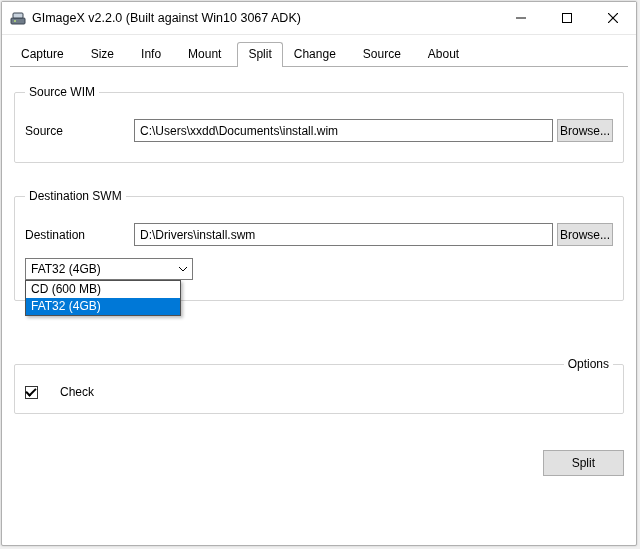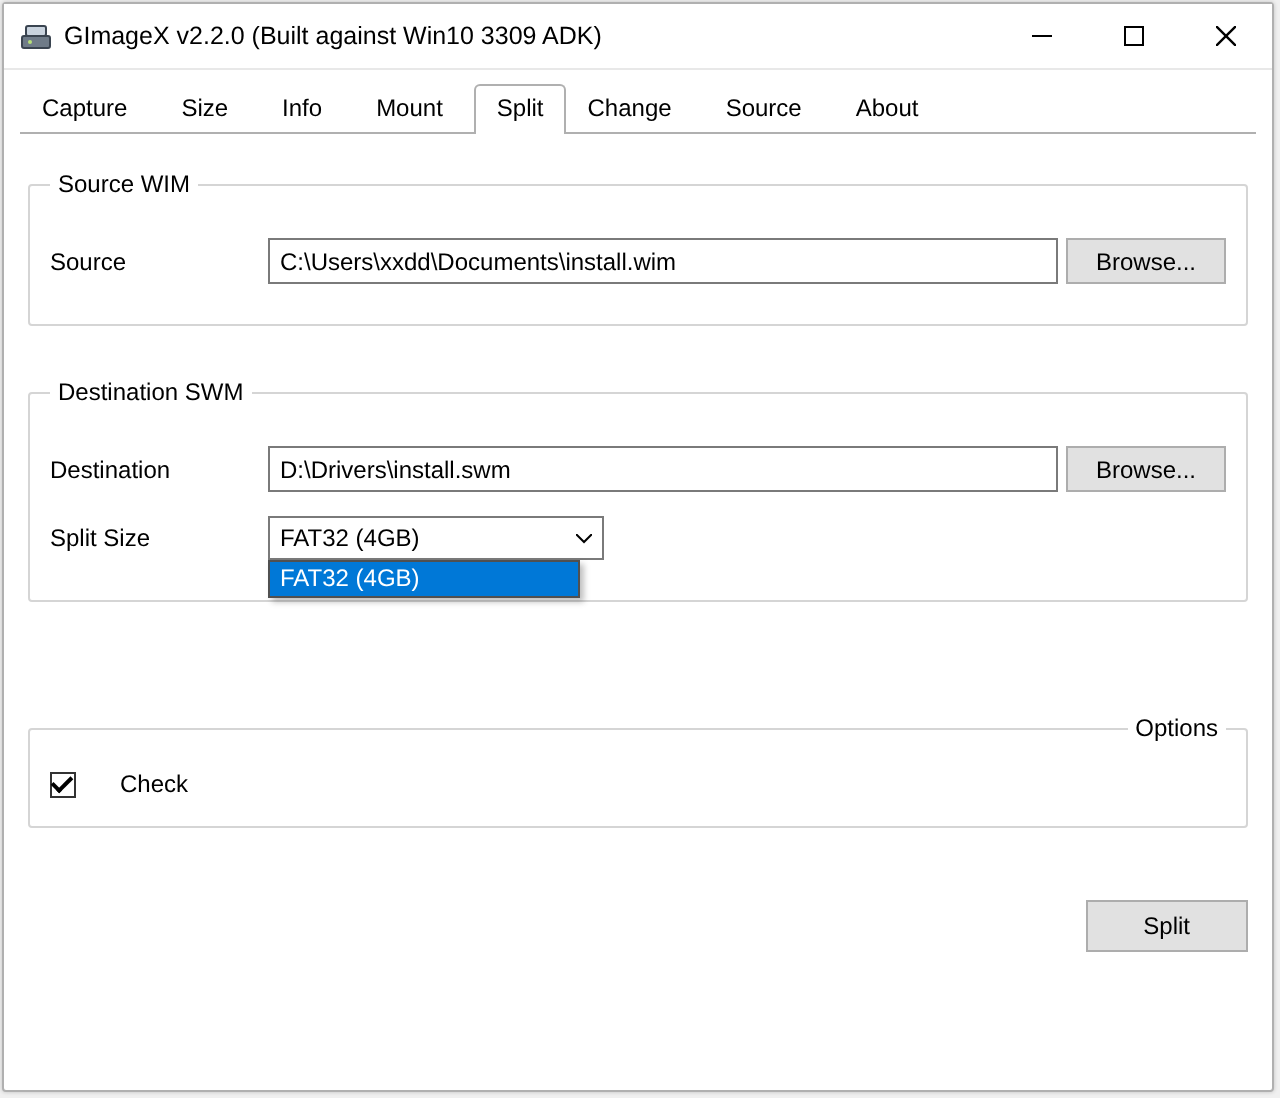--- a/index.html
+++ b/index.html
@@ -127,21 +127,21 @@
     font-family:var(--font);
     font-size:12px;
     box-sizing:border-box;
   }
   .btn {
     height:23px;
     border:1px solid var(--btn-border);
     background:var(--btn-face);
     font-family:var(--font);
     font-size:12px;
-    padding:0 14px;
+    padding:0 2px;
     cursor:default;
     box-sizing:border-box;
   }
   .btn.big { height:26px; padding:0 28px; }
   .combo-wrap {
     position:relative;
     width:168px;
   }
   .combo {
     display:flex; align-items:center;
@@ -212,21 +212,21 @@
 <div class="window">
 
   <div class="titlebar">
     <span class="icon">
       <svg viewBox="0 0 16 16" width="16" height="16">
         <rect x="1" y="8" width="14" height="6" rx="1" fill="#6f7b88" stroke="#3a4450"></rect>
         <rect x="3" y="3" width="10" height="5" rx="1" fill="#c9d3de" stroke="#3a4450"></rect>
         <circle cx="5" cy="11" r="1" fill="#b7e07a"></circle>
       </svg>
     </span>
-    <span class="title">GImageX v2.2.0 (Built against Win10 3309 ADK)</span>
+    <span class="title">GImageX v2.2.0 (Built against Win10 3067 ADK)</span>
     <div class="sysbtn">
       <svg width="10" height="10">
           <line x1="0" y1="5" x2="10" y2="5" stroke="#000" stroke-width="1"></line>
         </svg>
     </div>
     <div class="sysbtn">
       <svg width="10" height="10">
           <rect x="0.5" y="0.5" width="9" height="9" fill="none" stroke="#000" stroke-width="1"></rect>
         </svg>
     </div>
@@ -270,31 +270,31 @@
     <fieldset class="groupbox" style="margin-top:26px;">
       <legend>Destination SWM</legend>
 
       <div class="row">
         <div class="lbl">Destination</div>
         <input class="textbox" type="text" value="D:\Drivers\install.swm" style="">
         <button class="btn">Browse...</button>
       </div>
 
       <div class="row" style="margin-top:12px;">
-        <div class="lbl">Split Size</div>
         <div class="combo-wrap">
           <div class="combo">
             <span class="combo-text">FAT32 (4GB)</span>
             <span class="combo-arrow">
               <svg width="8" height="5">
                   <polyline points="0,0 4,4 8,0" fill="none" stroke="#000" stroke-width="1"></polyline>
                 </svg>
             </span>
           </div>
           <div class="combo-list" id="combo-list">
+              <div class="combo-item">CD (600 MB)</div>
               <div class="combo-item selected">FAT32 (4GB)</div>
             </div>
         </div>
       </div>
     </fieldset>
 
     <fieldset class="groupbox" style="margin-top:56px;text-align:right;">
       <legend>Options</legend>
       <div class="check-row">
         <span id="chk" class="checkbox checked"></span>

